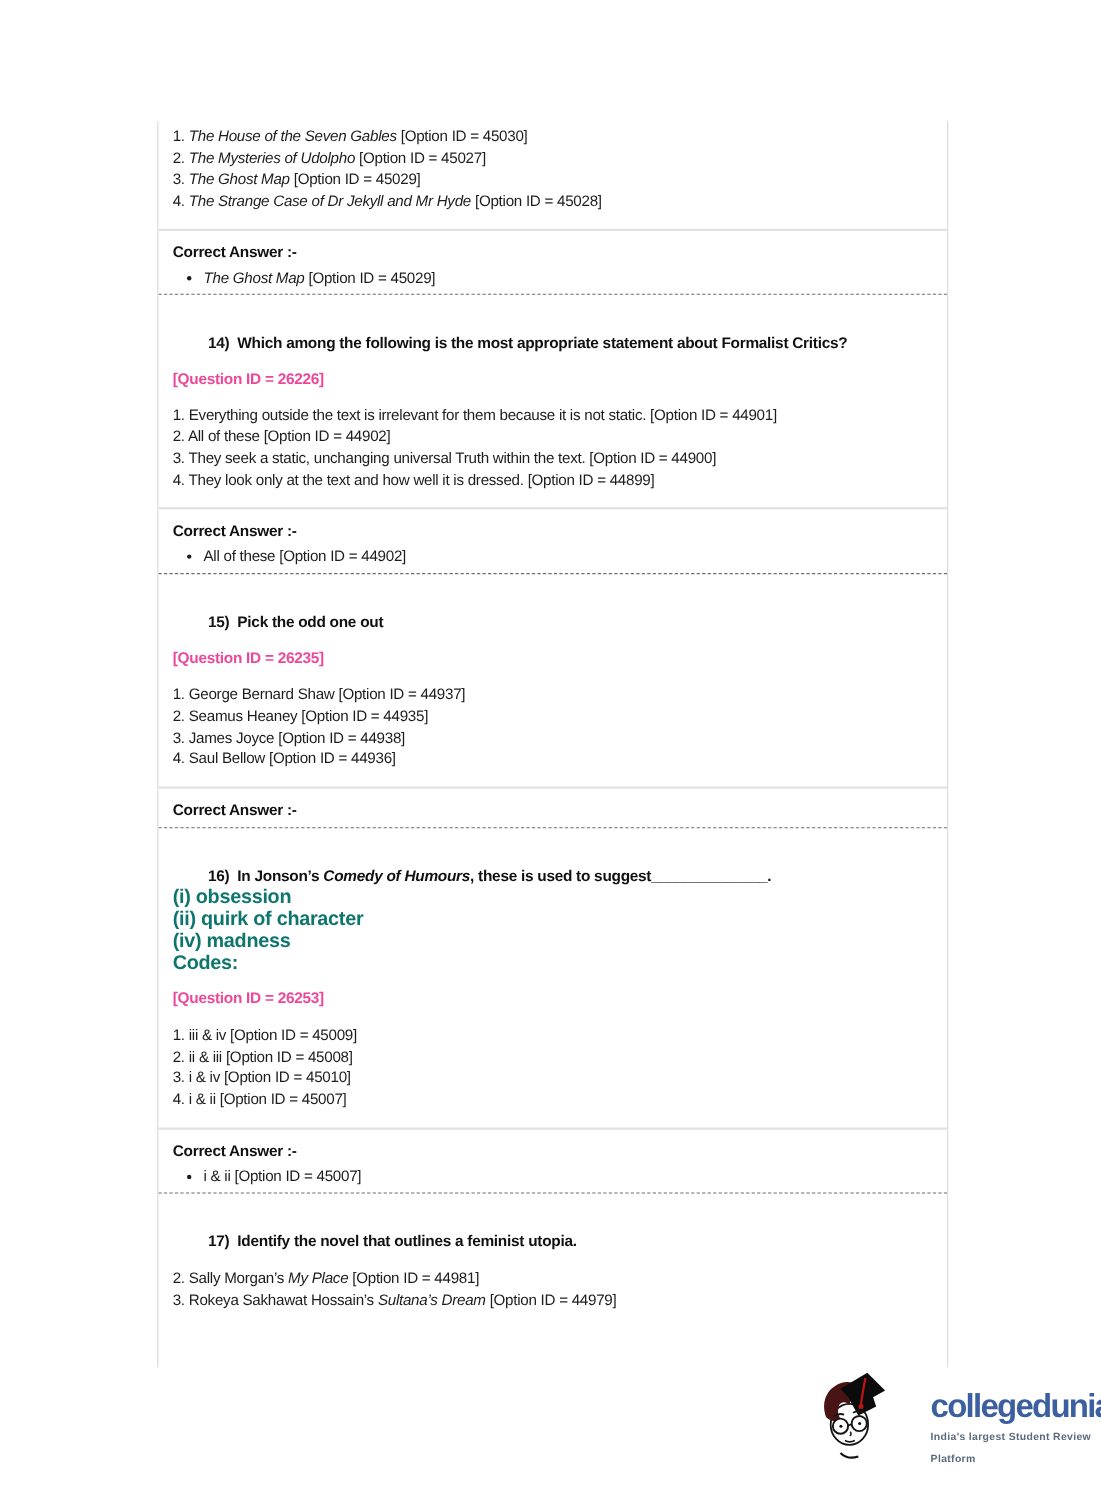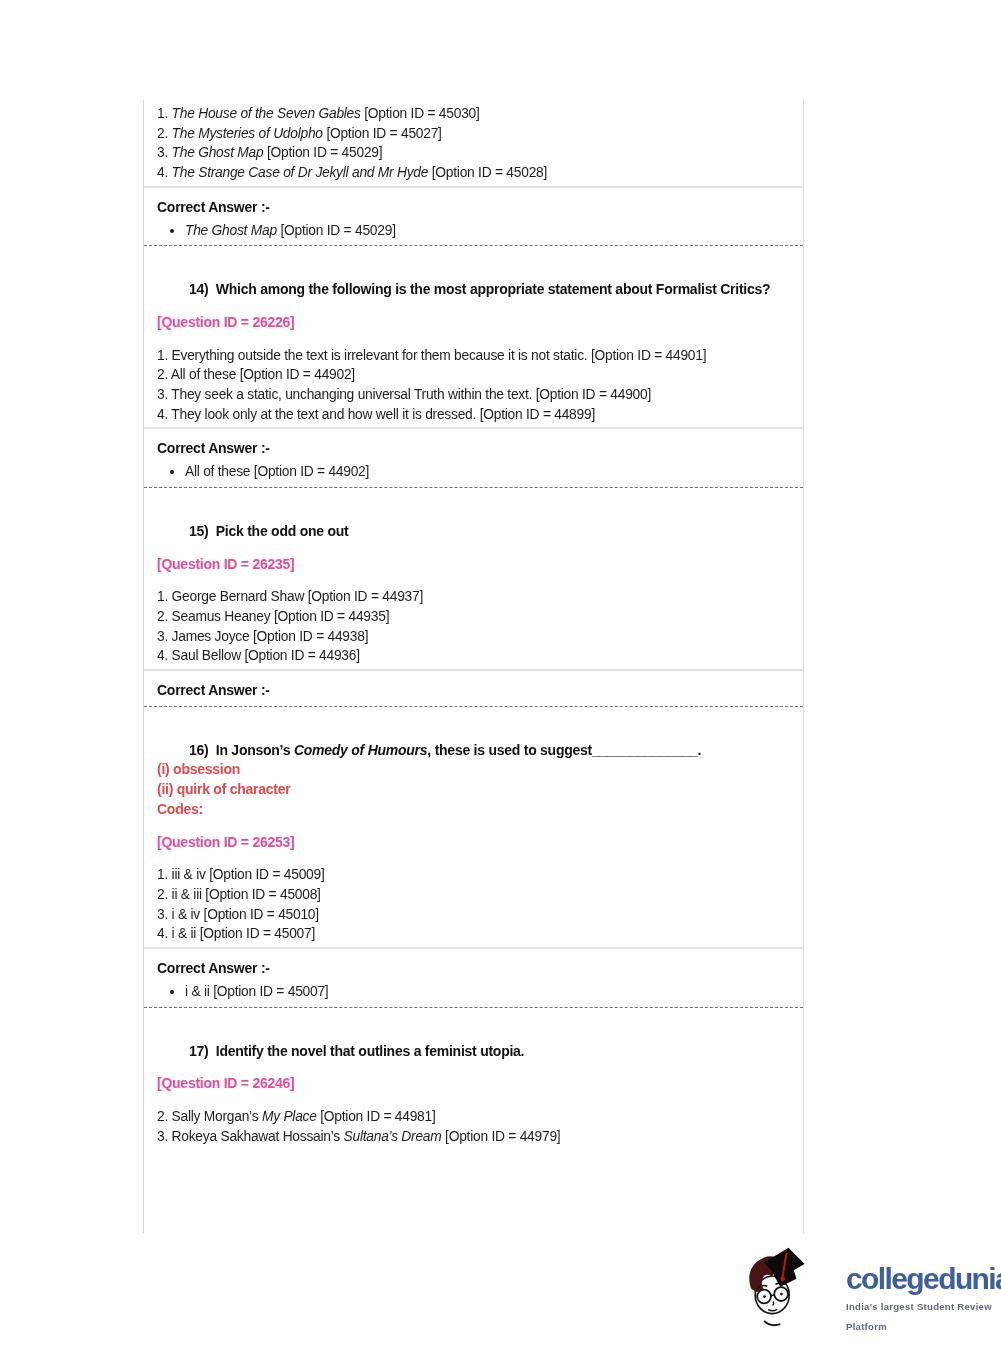--- a/index.html
+++ b/index.html
@@ -9,43 +9,43 @@
     font-family:"Liberation Sans", sans-serif;
     color:#1d1d1d;
     font-size:13.8px;
     letter-spacing:-0.25px;
     line-height:19.7px;
     overflow:hidden;
   }
 
   .content {
     position:absolute;
-    left:143px; top:100px;
-    width:661px; height:1133px;
+    left:143px; top:110px;
+    width:719px; height:1133px;
     border-left:1px solid #d9d9d9;
     border-right:1px solid #d9d9d9;
     overflow:hidden;
     background:#ffffff;
   }
 
   .first-block { padding:4px 13px 0 13px; }
   .question { padding:34px 13px 0 13px; }
 
   .q-heading { font-size:14px; font-weight:bold; color:#111; white-space:pre-wrap; line-height:19.7px;margin-left:32px; }
-  .q-sub { font-size:14px; font-weight:bold; color:#ef4444; line-height:19.7px; }
+  .q-sub { font-size:18px; font-weight:bold; color:#0f766e; line-height:19.7px; }
   .q-id { font-size:14px; font-weight:bold; color:#ec4899; margin-top:13px; line-height:19.7px; }
 
   .options { list-style:none; margin:13px 0 0 0; padding:0; }
   .options li { line-height:19.7px; white-space:pre-wrap; }
   .first-block .options { margin-top:0; }
 
   i { font-style:italic; }
 
   .answer-block {
-    margin-top:3px;
+    margin-top:15px;
     border-top:2px solid #e2e0e0;
     padding:10px 13px 5px 13px;
   }
   .answer-title { font-size:14px; font-weight:bold; color:#111; line-height:19.7px; }
   .answer-list { list-style:disc; margin:3px 0 0 0; padding:0 0 0 28px; }
   .answer-list li { line-height:19.7px; white-space:pre-wrap; }
 
   .dotted-sep { border-bottom:1px dashed #6f6f6f; height:0; }
 
   
@@ -124,40 +124,40 @@
   </section>
   <div class="answer-block">
     <div class="answer-title">Correct Answer :-</div>
   </div>
   <div class="dotted-sep"></div>
 
   <section class="question">
     <div class="q-heading"><span>16)  In Jonson’s </span><i>Comedy of Humours</i><span>, these is used to suggest______________.</span></div>
     <div class="q-sub">(i) obsession</div>
     <div class="q-sub">(ii) quirk of character</div>
+    <div class="q-sub">(iv) madness</div>
     <div class="q-sub">Codes:</div>
     <div class="q-id">[Question ID = 26253]</div>
     <ol class="options">
       <li><span>1. iii &amp; iv [Option ID = 45009]</span></li>
       <li><span>2. ii &amp; iii [Option ID = 45008]</span></li>
       <li><span>3. i &amp; iv [Option ID = 45010]</span></li>
       <li><span>4. i &amp; ii [Option ID = 45007]</span></li>
     </ol>
   </section>
   <div class="answer-block">
     <div class="answer-title">Correct Answer :-</div>
     <ul class="answer-list">
       <li><span>i &amp; ii [Option ID = 45007]</span></li>
     </ul>
   </div>
   <div class="dotted-sep"></div>
 
   <section class="question">
     <div class="q-heading">17)  Identify the novel that outlines a feminist utopia.</div>
-    <div class="q-id">[Question ID = 26246]</div>
     <ol class="options">
       <li><span>2. Sally Morgan’s </span><i>My Place</i><span> [Option ID = 44981]</span></li>
       <li><span>3. Rokeya Sakhawat Hossain’s </span><i>Sultana’s Dream</i><span> [Option ID = 44979]</span></li>
     </ol>
   </section>
 
 </div>
 
 <div class="logo">
   <svg class="logo-mascot" viewBox="0 0 78 106" xmlns="http://www.w3.org/2000/svg">

